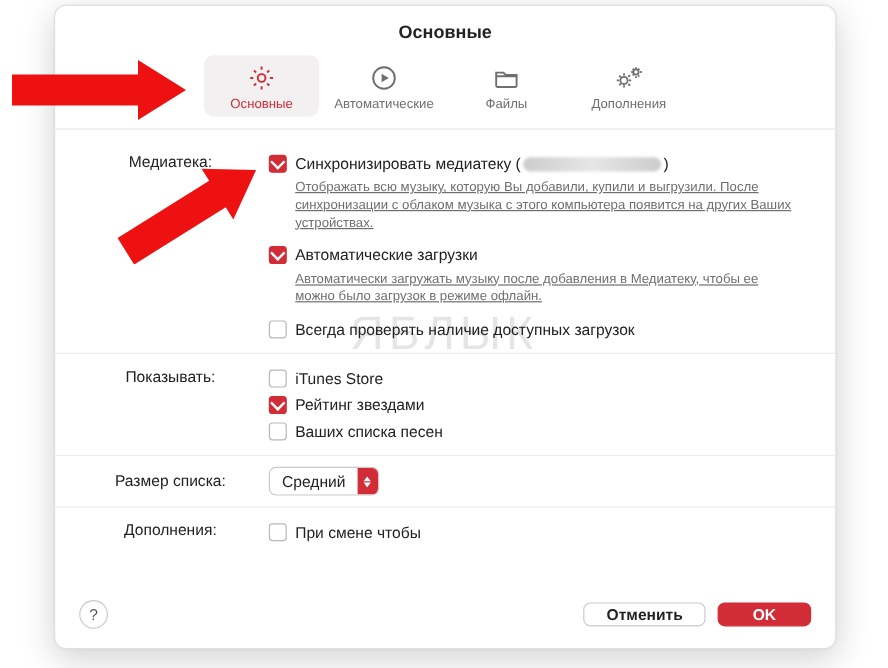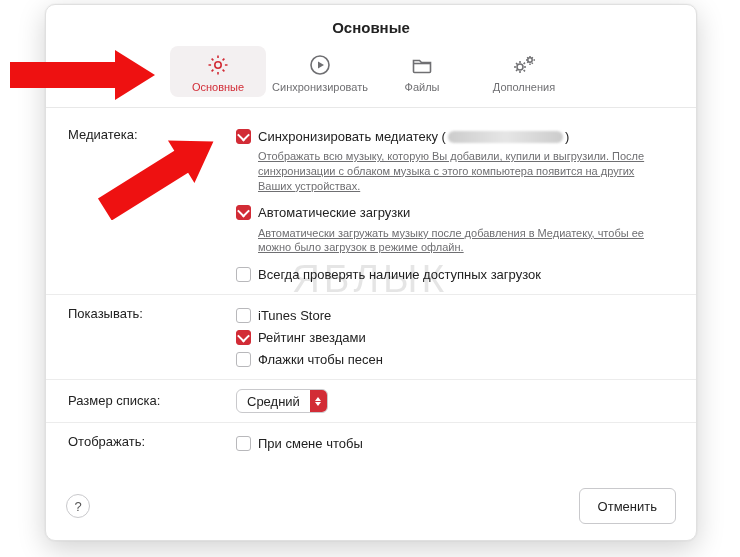--- a/index.html
+++ b/index.html
@@ -64,22 +64,22 @@
     padding: 14px 22px 0 22px;
   }
   .row {
     display: flex;
     align-items: flex-start;
     padding: 3px 0;
   }
   .label-col {
     width: 148px;
     min-width: 148px;
-    text-align: left;
-    padding-right: 20px;
+    text-align: center;
+    padding-right: 8px;
     padding-top: 2px;
     color: #222;
   }
   .field-col {
     flex: 1;
   }
   .chk-line {
     display: flex;
     align-items: center;
     gap: 7px;
@@ -173,32 +173,33 @@
     width: 22px; height: 22px;
     border: 1px solid #c9c9cc;
     border-radius: 50%;
     display: flex; align-items: center; justify-content: center;
     color: #555;
     font-size: 13px;
     background: #fff;
   }
   .footer .spacer { flex: 1; }
   .btn {
-    height: 36px;
+    height: 20px;
     border-radius: 6px;
     padding: 0 18px;
     font-size: 13px;
     display: inline-flex;
     align-items: center;
     justify-content: center;
     border: 1px solid #c9c9cc;
     background: #fff;
     margin-left: 10px;
     min-width: 78px;
     box-sizing: border-box;
+    font-weight: bold;
   }
   .btn.primary {
     background: #d22c36;
     border-color: #d22c36;
     color: #fff;
   }
 
   
   .wm {
     position: absolute;
@@ -235,21 +236,21 @@
         </span>
         <span class="tlabel">Основные</span>
       </div>
       <div class="tab">
         <span class="ticon">
           <svg width="24" height="24" viewBox="0 0 24 24" stroke-width="1.6">
             <circle cx="12" cy="12" r="9"></circle>
             <path d="M10 8.5l6 3.5-6 3.5z" fill="currentColor" stroke="none"></path>
           </svg>
         </span>
-        <span class="tlabel">Синхронизировать</span>
+        <span class="tlabel">Автоматические</span>
       </div>
       <div class="tab">
         <span class="ticon">
           <svg width="24" height="24" viewBox="0 0 24 24" stroke-width="1.6">
             <path d="M3.5 7.5h6l2 2h9v9a1 1 0 0 1-1 1h-15a1 1 0 0 1-1-1v-11z"></path>
             <path d="M3.5 10.5h17"></path>
           </svg>
         </span>
         <span class="tlabel">Файлы</span>
       </div>
@@ -300,21 +301,21 @@
           <div class="chk-line">
             <span class="chk"></span>
             <span>iTunes Store</span>
           </div>
           <div class="chk-line">
             <span class="chk checked"></span>
             <span>Рейтинг звездами</span>
           </div>
           <div class="chk-line">
             <span class="chk"></span>
-            <span>Флажки чтобы песен</span>
+            <span>Ваших списка песен</span>
           </div>
         </div>
       </div>
 
       <div class="divider"></div>
 
       <div class="row">
         <div class="label-col" style="padding-top:4px">Размер списка:</div>
         <div class="field-col">
           <div class="select">
@@ -323,35 +324,36 @@
               <span class="tri up"></span>
                 <span class="tri dn"></span>
             </span>
           </div>
         </div>
       </div>
 
       <div class="divider"></div>
 
       <div class="row">
-        <div class="label-col">Отображать:</div>
+        <div class="label-col">Дополнения:</div>
         <div class="field-col">
           <div class="chk-line">
             <span class="chk"></span>
             <span>При смене чтобы</span>
           </div>
         </div>
       </div>
 
     </div>
 
     <div class="footer">
       <div class="help">?</div>
       <div class="spacer"></div>
       <div class="btn">Отменить</div>
+      <div class="btn primary">OK</div>
     </div>
   </div>
 
   <div class="wm">ЯБЛЫК</div>
 
   <svg class="arrow" style="left:5px; top:50px;" width="155" height="50" viewBox="0 0 155 50">
     <polygon points="5,12 110,12 110,0 150,25 110,50 110,38 5,38" fill="#e11"></polygon>
   </svg>
   <svg class="arrow" style="left:95px; top:130px;" width="130" height="90" viewBox="0 0 130 90">
     <g transform="rotate(-32 65 45)">

